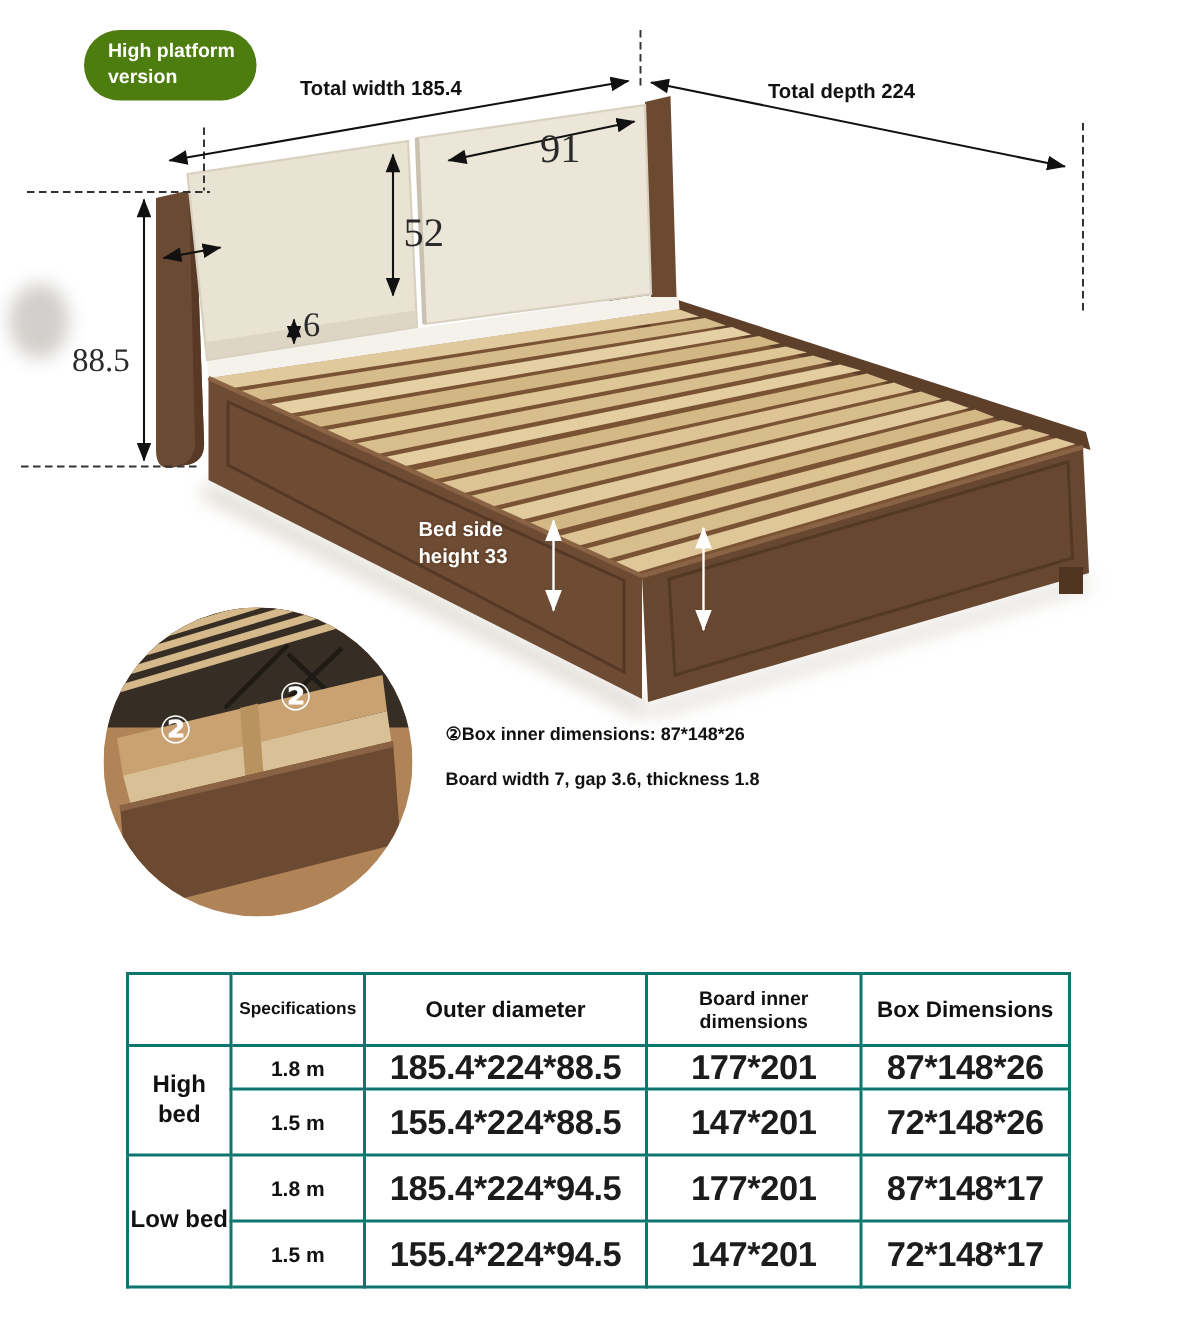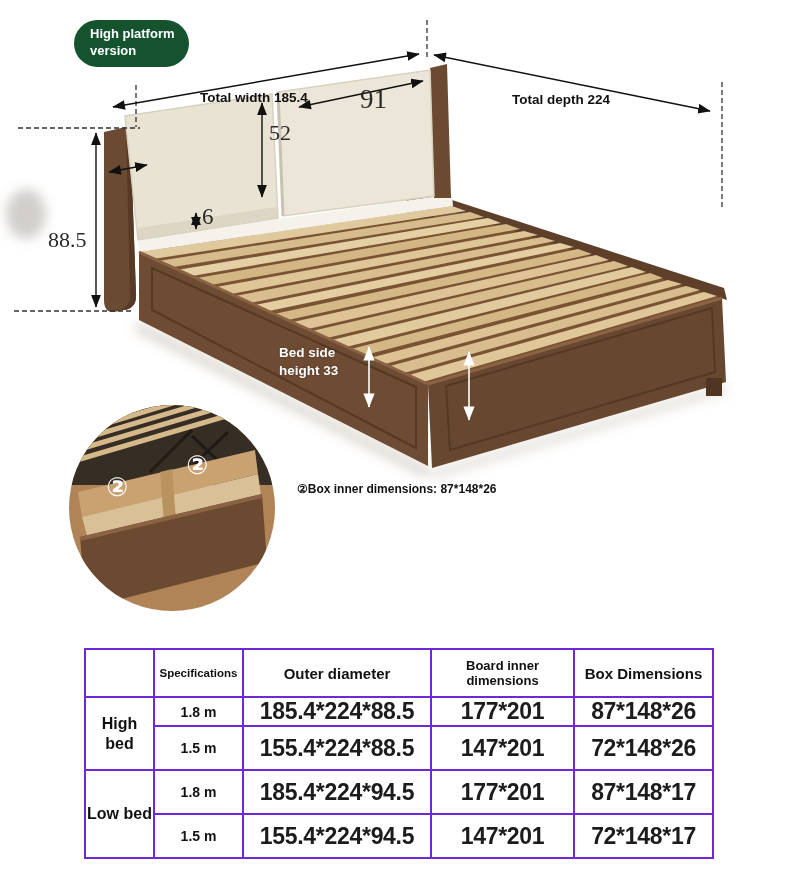--- a/index.html
+++ b/index.html
@@ -1,31 +1,31 @@
 <!DOCTYPE html>
 <html><head>
 <meta charset="utf-8">
 <style>
   html,body{margin:0;padding:0;background:#ffffff;}
   .stage{position:relative;width:789px;height:894px;background:#ffffff;overflow:hidden;
          font-family:"Liberation Sans", sans-serif;color:#111;}
   .art{position:absolute;left:0;top:0;z-index:1;}
   .lbl{position:absolute;z-index:3;white-space:nowrap;}
-  .badge{position:absolute;left:74px;top:20px;z-index:3;background:#14532d;color:#fff;
+  .badge{position:absolute;left:56px;top:20px;z-index:3;background:#4d7c0f;color:#fff;
          border-radius:24px;padding:6px 14px 7px 16px;font-size:13px;font-weight:bold;line-height:1.3;}
   .badge span{display:block;}
-  .dim-bold{font-size:13.5px;font-weight:bold;color:#111;margin-top:39px;}
+  .dim-bold{font-size:13.5px;font-weight:bold;color:#111;}
   .dim-num{font-family:"Liberation Serif", serif;font-weight:400;color:#2a2a2a;}
   .two-line span{display:block;}
   .white-note{color:#ffffff;font-size:13.5px;font-weight:bold;line-height:1.35;text-shadow:0 0 2px rgba(60,35,15,.55);}
   .circle-mark{color:#ffffff;font-size:26px;font-weight:bold;z-index:3;font-family:"DejaVu Sans", sans-serif;}
   .note{font-size:12px;font-weight:bold;color:#111;}
   
   .spec-table{position:absolute;left:84px;top:648px;z-index:3;border-collapse:collapse;table-layout:fixed;}
-  .spec-table td{border:2px solid #6d28d9;text-align:center;vertical-align:middle;padding:0;}
+  .spec-table td{border:2px solid #0f766e;text-align:center;vertical-align:middle;padding:0;}
   .spec-table .h-spec{font-size:11.5px;font-weight:bold;}
   .spec-table .h-big{font-size:15px;font-weight:bold;}
   .spec-table .h-mid{font-size:13px;font-weight:bold;}
   .spec-table .grp{font-size:16px;font-weight:bold;line-height:1.2;}
   .spec-table .spc{font-size:14px;font-weight:bold;}
   .spec-table .val{font-size:23px;font-weight:700;letter-spacing:-0.3px;color:#1c1c1c;}
 </style>
 </head>
 <body>
 
@@ -166,35 +166,36 @@
 
   <div class="badge">
     <span>High platform</span>
     <span>version</span>
   </div>
 
   <div class="lbl dim-bold" style="left:200px;top:51px;">Total width 185.4</div>
   <div class="lbl dim-bold" style="left:512px;top:53px;">Total depth 224</div>
 
   <div class="lbl dim-num" style="left:360px;top:84px;font-size:27px;">91</div>
-  <div class="lbl dim-num" style="left:269px;top:120px;font-size:22px;">52</div>
+  <div class="lbl dim-num" style="left:269px;top:140px;font-size:27px;">52</div>
   <div class="lbl dim-num" style="left:48px;top:227px;font-size:22px;">88.5</div>
   <div class="lbl dim-num" style="left:202px;top:204px;font-size:23px;">6</div>
 
 
   <div class="lbl two-line white-note" style="left:279px;top:344px;">
     <span>Bed side</span>
     <span>height 33</span>
   </div>
 
 
   <div class="lbl circle-mark" style="left:106px;top:472px;">②</div>
   <div class="lbl circle-mark" style="left:186px;top:450px;">②</div>
 
   <div class="lbl note" style="left:297px;top:482px;">②Box inner dimensions: 87*148*26</div>
+  <div class="lbl note" style="left:297px;top:512px;">Board width 7, gap 3.6, thickness 1.8</div>
 
   <table class="spec-table">
     <colgroup>
       <col style="width:69px">
         <col style="width:89px">
         <col style="width:188px">
         <col style="width:143px">
         <col style="width:139px">
     </colgroup>
     <tbody>

